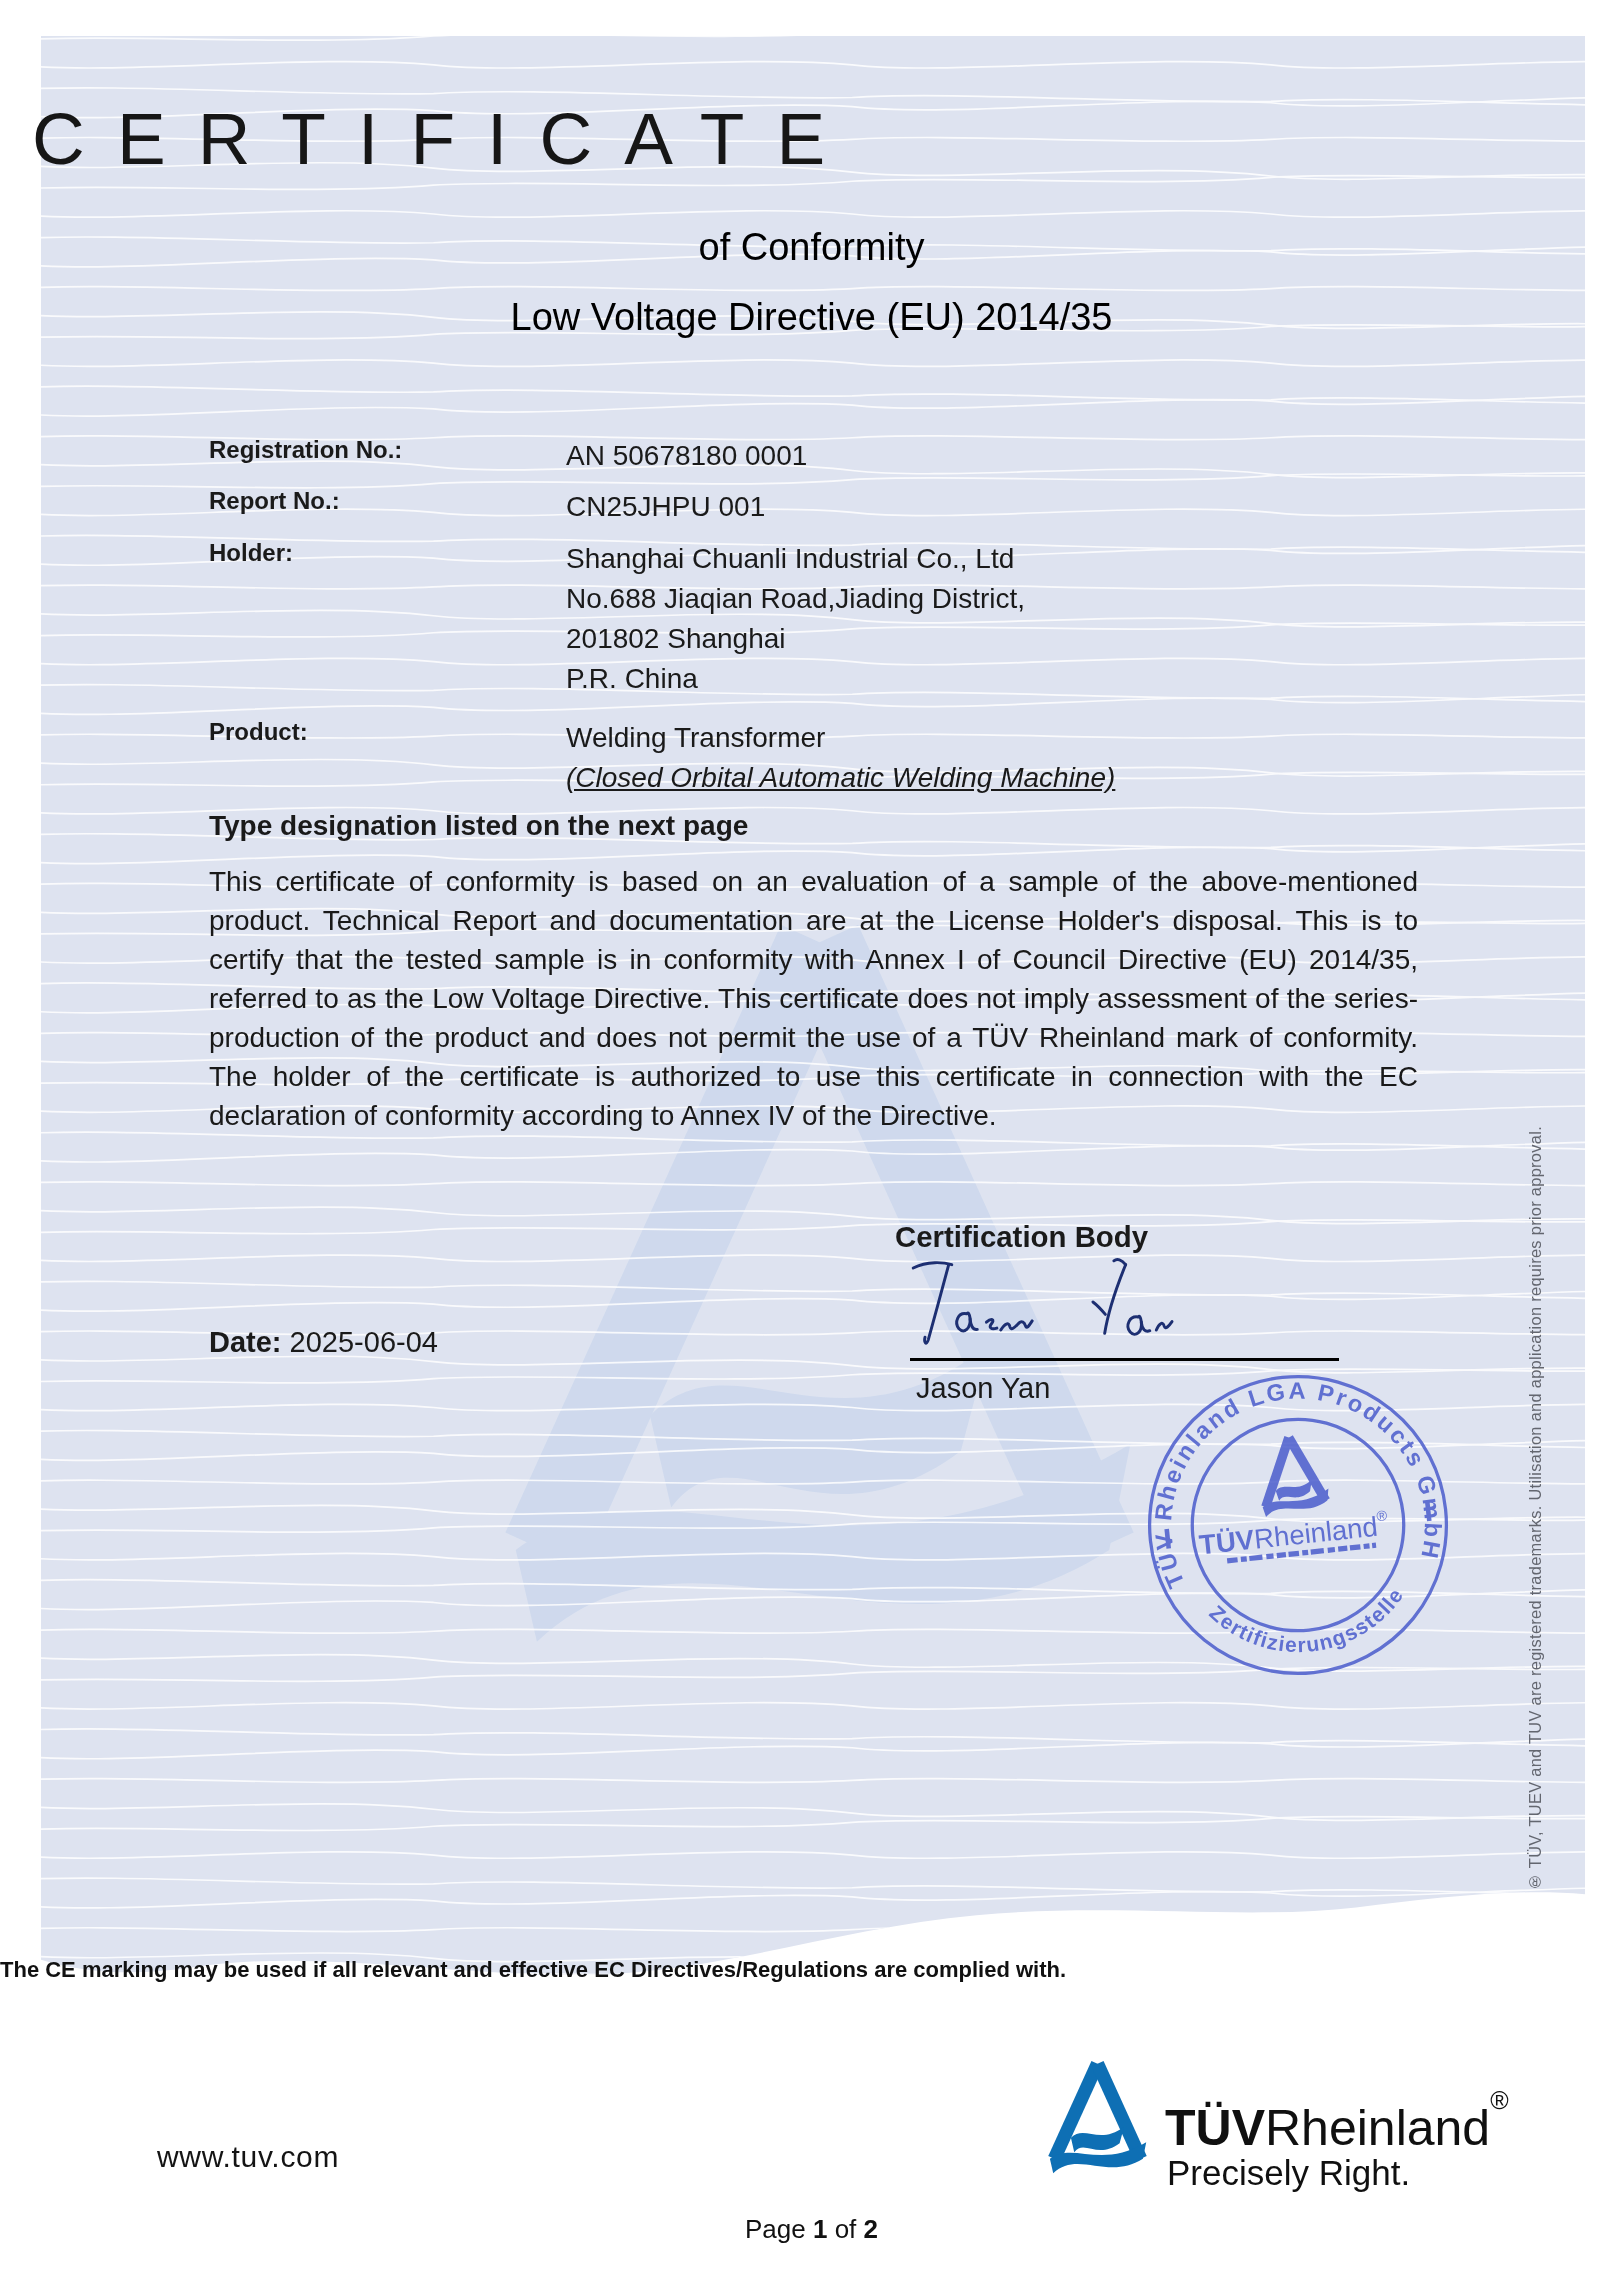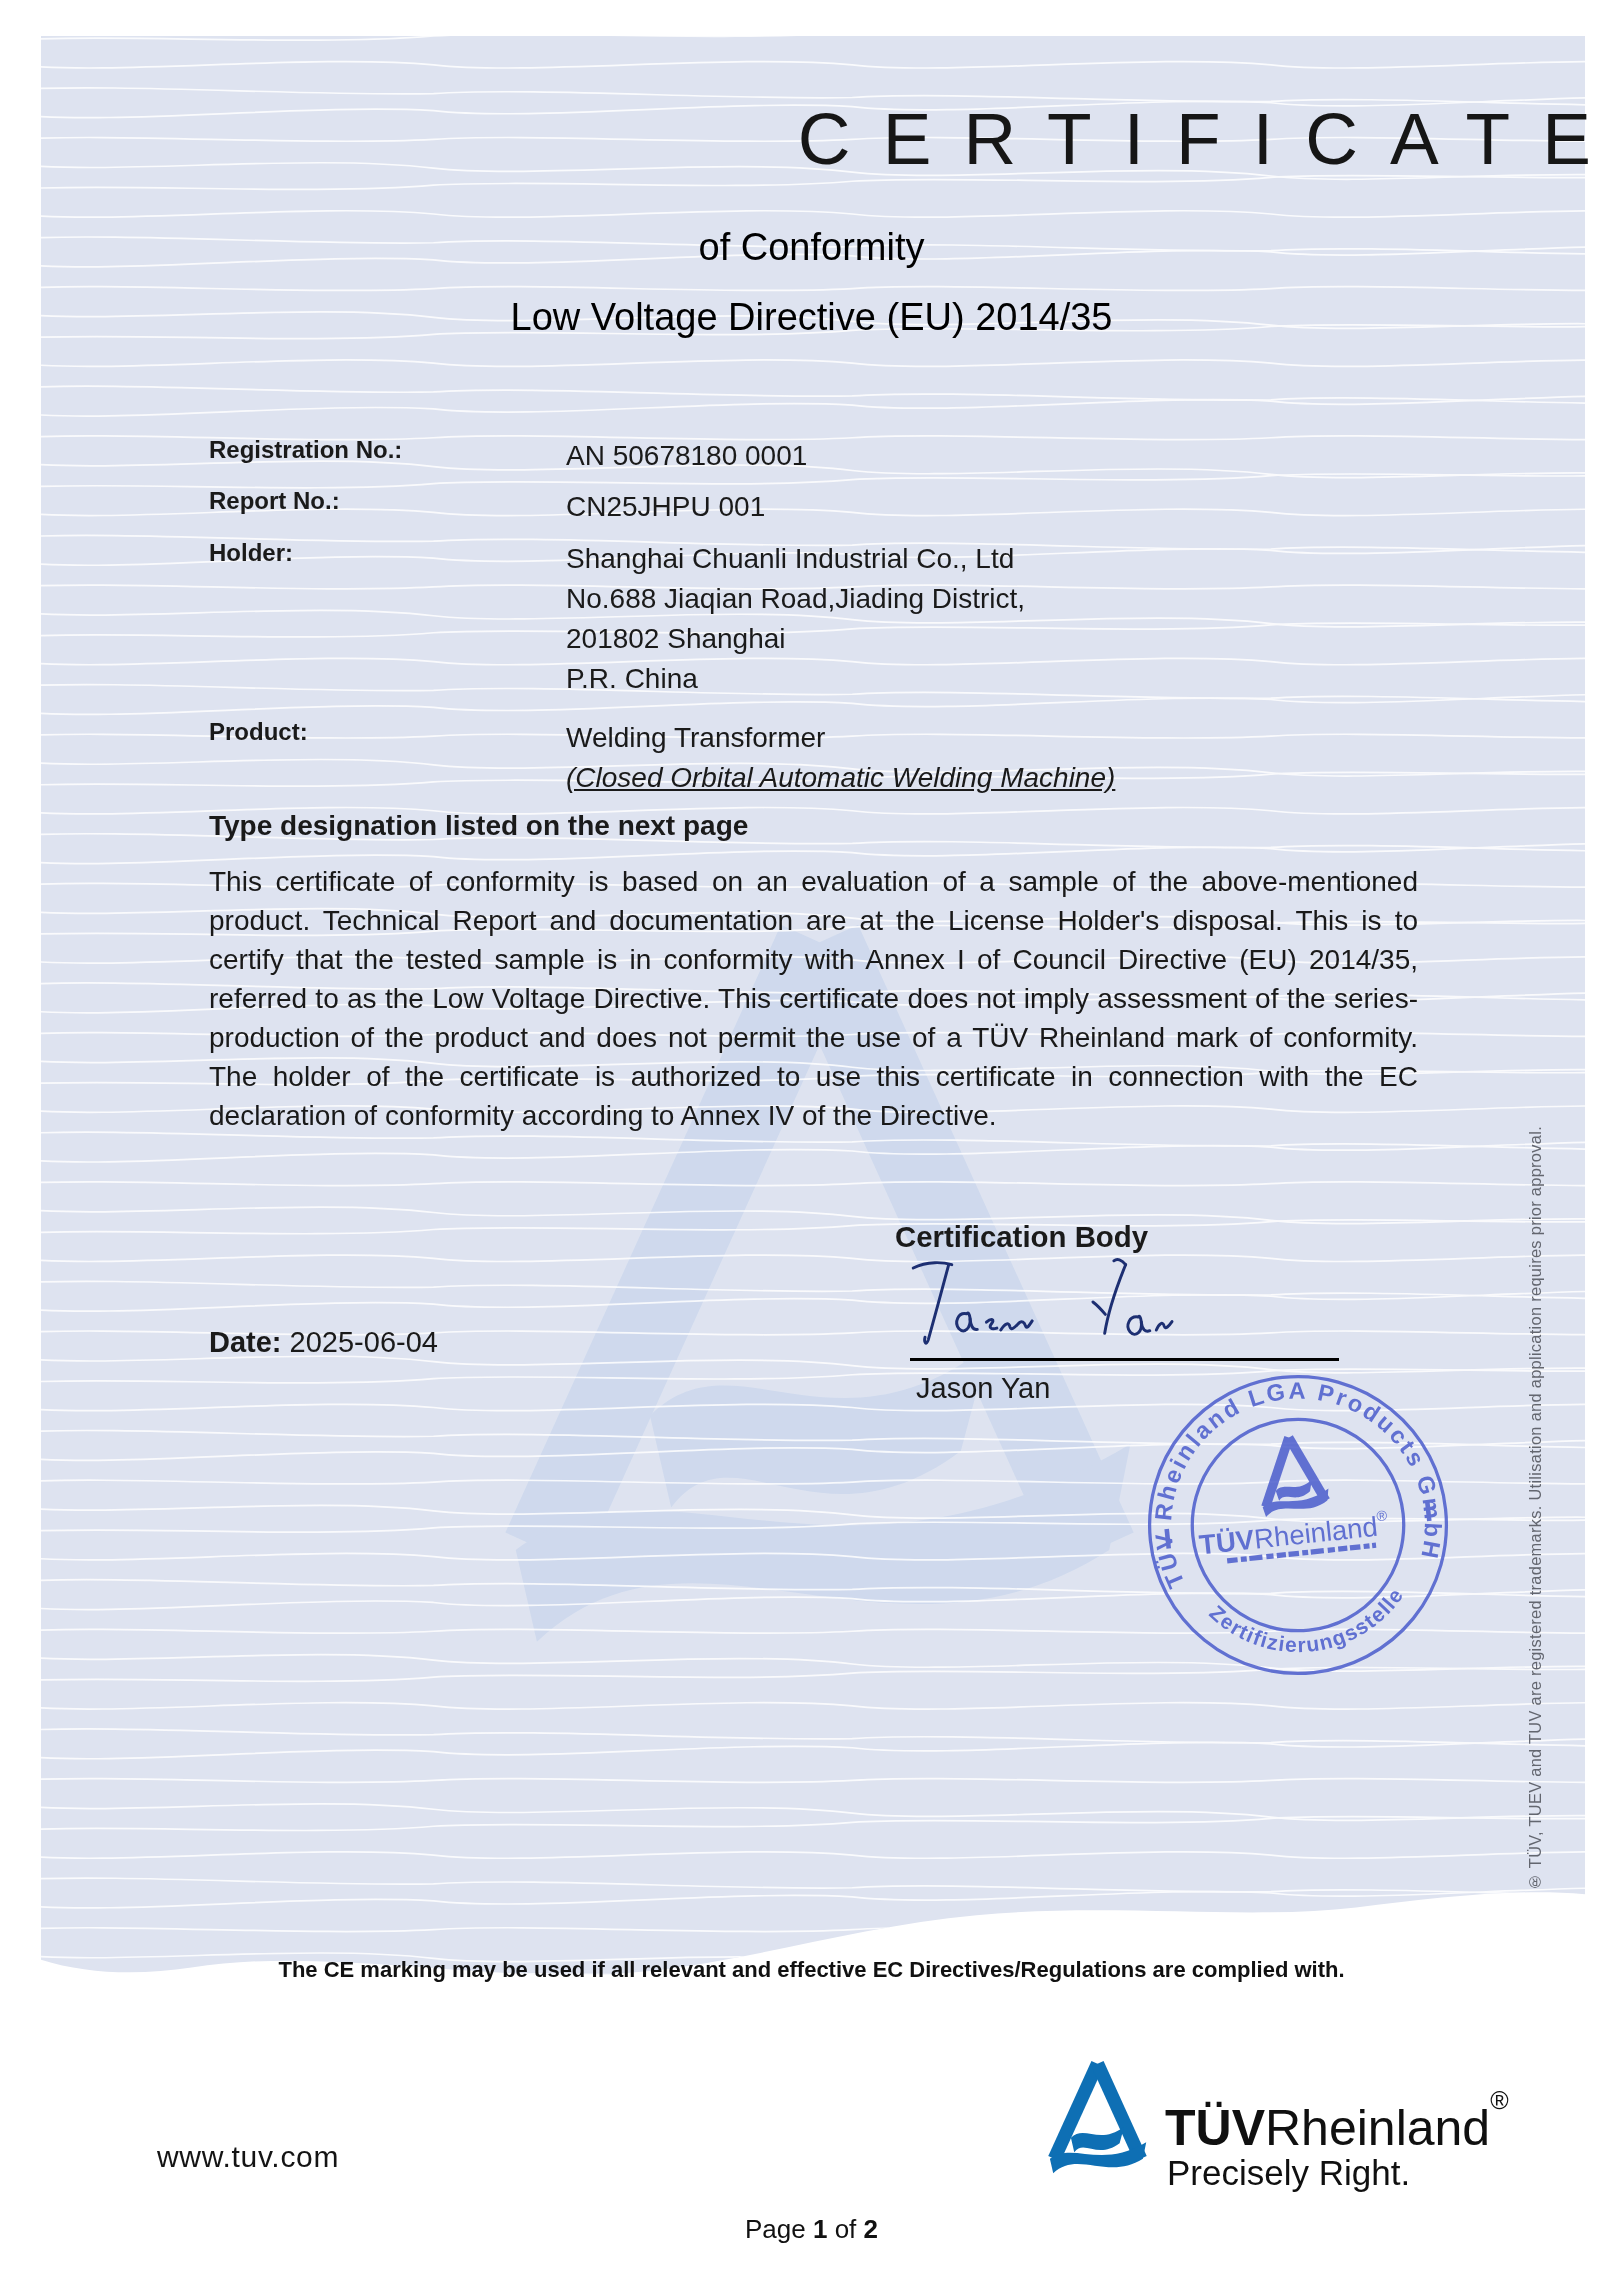--- a/index.html
+++ b/index.html
@@ -5,21 +5,21 @@
   html,body{margin:0;padding:0;background:#ffffff;}
   #page{
     position:relative;width:1623px;height:2295px;background:#ffffff;overflow:hidden;
     font-family:"Liberation Sans",sans-serif;color:#1a1a1a;
   }
   .abs{position:absolute;}
   
   #panel-svg{position:absolute;left:41px;top:36px;width:1544px;height:1963px;}
   
   .title{
-    left:0;top:97px;width:100%;text-align:right;
+    left:0;top:97px;width:100%;text-align:left;
     font-size:73px;font-weight:500;letter-spacing:0.44em;padding-left:0.44em;
     color:#161616;box-sizing:border-box;
   }
   .subtitle{left:0;width:100%;text-align:center;font-size:38px;font-weight:400;color:#000000;}
   .subtitle.s1{top:226px;}
   .subtitle.s2{top:296px;}
   
   .field-row{left:209px;width:1217px;display:flex;}
   .field-label{width:357px;font-size:24px;font-weight:700;flex:0 0 357px;}
   .field-value{font-size:28px;font-weight:400;line-height:40px;}
@@ -41,21 +41,21 @@
   
   #stamp-svg{left:1145px;top:1372px;width:306px;height:306px;opacity:0.82;transform:rotate(-6deg);}
   
   .side-note{
     left:1526px;top:1158px;height:733px;width:22px;
     writing-mode:vertical-rl;transform:rotate(180deg);
     font-size:16.4px;color:#63666f;letter-spacing:0.3px;white-space:nowrap;
   }
   
   .address-line{left:0;top:1870px;width:100%;text-align:center;font-size:32px;font-weight:700;color:#111;}
-  .ce-note{left:0;top:1957px;width:100%;text-align:center;font-size:22px;font-weight:700;color:#111;}
+  .ce-note{left:0;top:1957px;width:100%;font-size:22px;font-weight:700;color:#111;}
   .website{left:157px;top:2140px;font-size:30px;letter-spacing:0.7px;color:#141414;}
   #logo-tri{left:1042px;top:2057px;width:111px;height:124px;}
   .brand-text{left:1165px;top:2086px;font-size:50px;color:#101010;white-space:nowrap;}
   .brand-text .b{font-weight:700;}
   .brand-text sup{font-size:25px;vertical-align:36px;font-weight:400;}
   .tagline{left:1167px;top:2153px;font-size:35px;color:#101010;}
   .page-label{left:0;top:2214px;width:100%;text-align:center;font-size:26px;color:#111;}
   .page-label .b{font-weight:700;}
 </style>
 </head>

